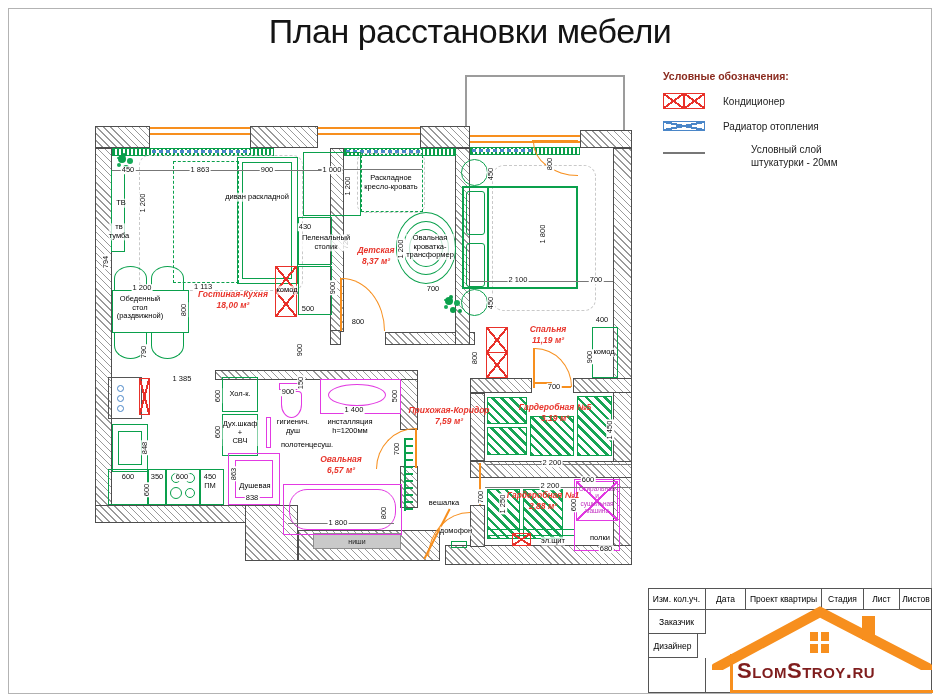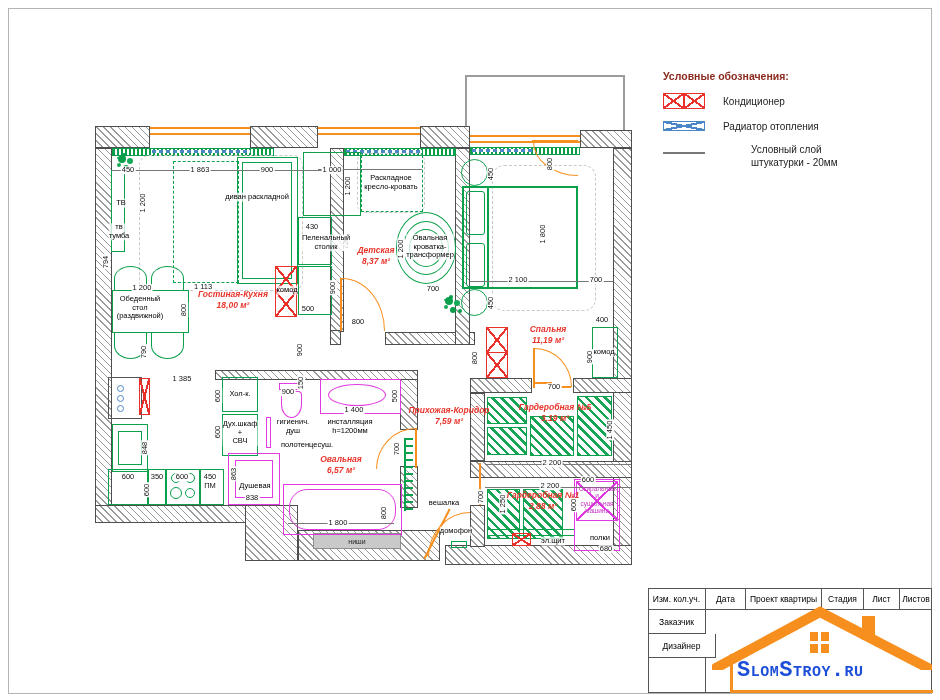--- a/index.html
+++ b/index.html
@@ -55,29 +55,30 @@
         white-space:pre-line;transform:translate(-50%,-50%);background:rgba(255,255,255,.75)}
   .mlab{color:#c233c2;font-size:6.5px;background:transparent}
   .rlab{position:absolute;transform:translate(-50%,-50%);text-align:center;color:#e8352c;
         font-style:italic;font-weight:bold;font-size:8.5px;line-height:1.35;white-space:nowrap}
   .rlab span{display:block}
   
   .tb{position:absolute;box-sizing:border-box;border:1px solid #555;background:#fff;
       font-size:8.5px;color:#222;text-align:center}
   .tb-cell{position:absolute;box-sizing:border-box;border-right:1px solid #555;border-bottom:1px solid #555;
       display:flex;align-items:center;justify-content:center;white-space:nowrap}
-  .logo-text{position:absolute;font-family:Liberation Mono, monospace;font-weight:bold;font-size:22px;
-      color:#1d4ed8;font-variant:small-caps;letter-spacing:.5px}
+  .logo-text{position:absolute;font-family:Liberation Sans, sans-serif;font-weight:bold;font-size:22px;
+      color:#7f1d1d;font-variant:small-caps;letter-spacing:.5px}
   .logo-brk{position:absolute;border-left:3px solid #f78f1e;border-bottom:3px solid #f78f1e}
 </style>
 </head>
 <body>
 
 <div class="sheet">
   <div class="frame"></div>
+  <div class="title">План расстановки мебели</div>
 
   <div class="leg-head" style="left:663px;top:70px">Условные обозначения:</div>
   <div class="xbox" style="left:663px;top:93px;width:21px;height:16px"></div>
   <div class="xbox" style="left:684px;top:93px;width:21px;height:16px"></div>
   <div class="leg-lab" style="left:723px;top:96px">Кондиционер</div>
   <div class="xbox blue" style="left:663px;top:121px;width:42px;height:10px;border-width:1px"></div>
   <div class="leg-lab" style="left:723px;top:121px">Радиатор отопления</div>
   <div style="position:absolute;left:663px;top:152px;width:42px;height:2px;background:#777"></div>
   <div class="leg-lab" style="left:751px;top:144px">Условный слой
 штукатурки - 20мм</div>
@@ -240,21 +241,21 @@
   <span class="dim v" style="left:301px;top:383px">150</span>
   <span class="dim" style="left:354px;top:410px">1 400</span>
   <span class="dim v" style="left:395px;top:396px">500</span>
   <span class="dim v" style="left:397px;top:449px">700</span>
   <span class="dim v" style="left:234px;top:474px">863</span>
   <span class="dim" style="left:252px;top:498px">838</span>
   <span class="dim" style="left:338px;top:523px">1 800</span>
   <span class="dim v" style="left:384px;top:513px">800</span>
   <span class="dim" style="left:332px;top:170px">1 000</span>
   <span class="dim v" style="left:348px;top:186px">1 200</span>
-  <span class="dim" style="left:312px;top:227px">430</span>
+  <span class="dim" style="left:305px;top:227px">430</span>
   <span class="dim v" style="left:346px;top:243px">720</span>
   <span class="dim" style="left:308px;top:309px">500</span>
   <span class="dim v" style="left:333px;top:288px">900</span>
   <span class="dim" style="left:358px;top:322px">800</span>
   <span class="dim v" style="left:401px;top:249px">1 200</span>
   <span class="dim" style="left:433px;top:289px">700</span>
   <span class="dim v" style="left:491px;top:174px">450</span>
   <span class="dim v" style="left:550px;top:164px">800</span>
   <span class="dim v" style="left:543px;top:234px">1 800</span>
   <span class="dim" style="left:518px;top:280px">2 100</span>
@@ -338,21 +339,21 @@
     </div>
 
   <div class="tb" style="left:648px;top:588px;width:284px;height:105px"></div>
   <div class="tb-cell" style="left:648px;top:588px;width:58px;height:22px;font-size:8.5px">Изм. кол.уч.</div>
   <div class="tb-cell" style="left:706px;top:588px;width:40px;height:22px;font-size:8.5px">Дата</div>
   <div class="tb-cell" style="left:746px;top:588px;width:76px;height:22px;font-size:8.5px">Проект квартиры</div>
   <div class="tb-cell" style="left:822px;top:588px;width:42px;height:22px;font-size:8.5px">Стадия</div>
   <div class="tb-cell" style="left:864px;top:588px;width:36px;height:22px;font-size:8.5px">Лист</div>
   <div class="tb-cell" style="left:900px;top:588px;width:32px;height:22px;font-size:8.5px;border-right:0">Листов</div>
   <div class="tb-cell" style="left:648px;top:610px;width:58px;height:24px;font-size:8.5px">Заказчик</div>
-  <div class="tb-cell" style="left:648px;top:634px;width:68px;height:24px;font-size:8.5px">Дизайнер</div>
+  <div class="tb-cell" style="left:648px;top:634px;width:50px;height:24px;font-size:8.5px">Дизайнер</div>
   <div class="tb-cell" style="left:648px;top:658px;width:58px;height:35px;border-bottom:0"></div>
 
   <svg style="position:absolute;left:712px;top:606px" width="220" height="64" viewBox="0 0 220 64">
     <path d="M4 62 L108 6 L216 62" fill="none" stroke="#f78f1e" stroke-width="10" stroke-linecap="round"></path>
     <rect x="150" y="10" width="13" height="24" fill="#f78f1e"></rect>
     <rect x="98" y="26" width="8" height="9" fill="#f78f1e"></rect>
       <rect x="109" y="26" width="8" height="9" fill="#f78f1e"></rect>
     <rect x="98" y="38" width="8" height="9" fill="#f78f1e"></rect>
       <rect x="109" y="38" width="8" height="9" fill="#f78f1e"></rect>
   </svg>

